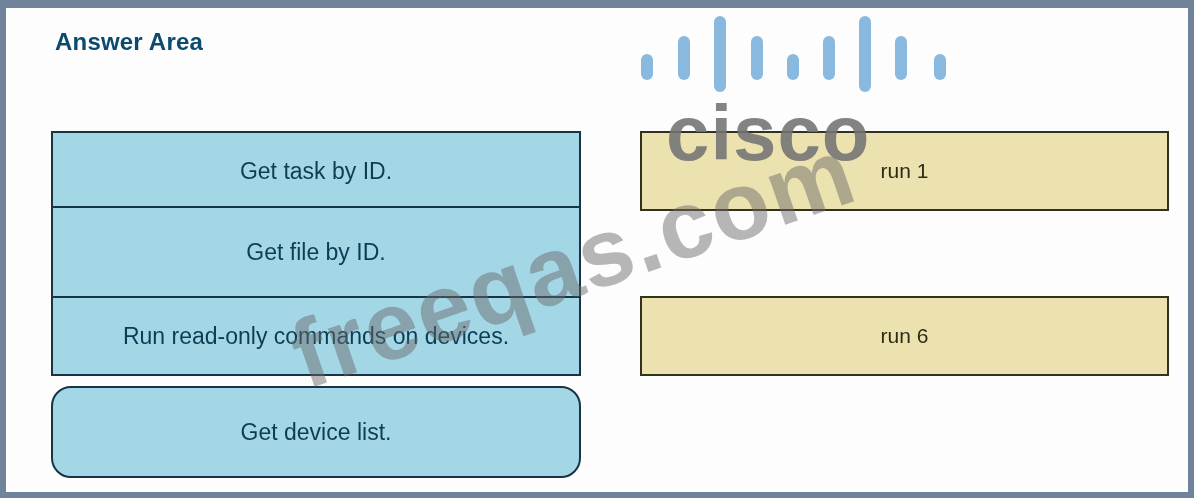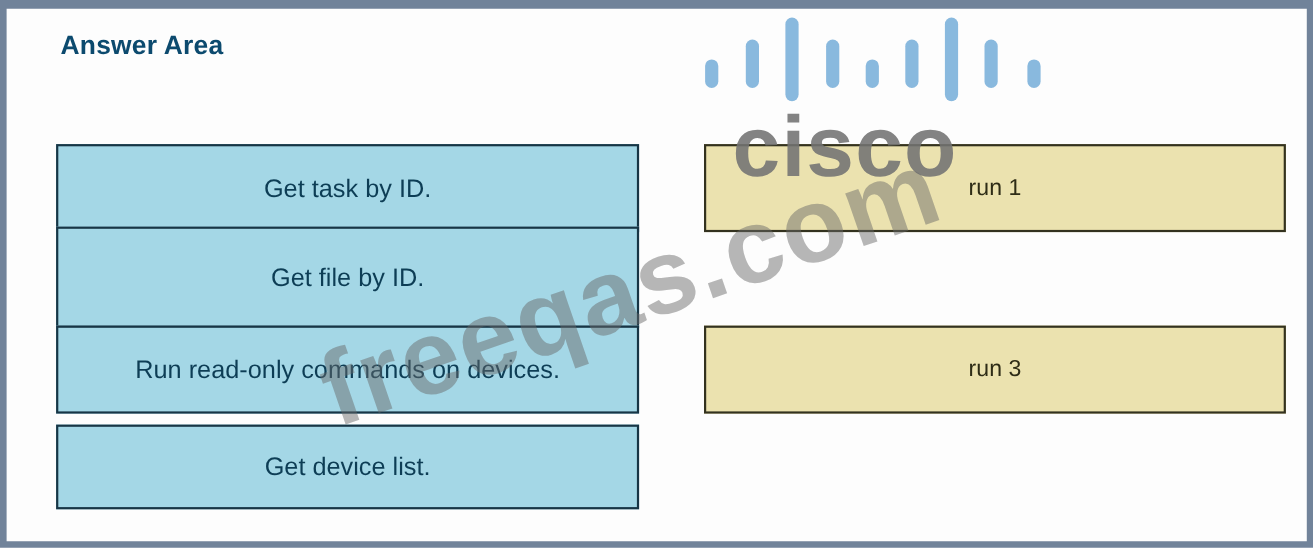--- a/index.html
+++ b/index.html
@@ -48,21 +48,21 @@
     left: 634px;
     width: 529px;
     background: #ebe2af;
     border: 2px solid #33321f;
     color: #2e2c16;
     font-size: 21px;
   }
   .row0 { top: 108px; height: 80px; margin-top: 15px; }
   .row1 { top: 198px; height: 92px; }
   .row2 { top: 288px; height: 80px; }
-  .row3 { top: 378px; height: 77px; }
+  .row3 { top: 378px; height: 92px; border-radius: 20px; }
 
   .cisco-logo {
     position: absolute;
     left: 0; top: 0;
     width: 1194px; height: 498px;
     pointer-events: none;
   }
   .cisco-bars {
     position: absolute;
     left: 630px; top: 6px;
@@ -98,21 +98,21 @@
 <div class="frame">
 
   <div class="panel-title">Answer Area</div>
 
   <div class="box left row0">Get task by ID.</div>
   <div class="box left row1">Get file by ID.</div>
   <div class="box left row2">Run read-only commands on devices.</div>
   <div class="box left row3">Get device list.</div>
 
   <div class="box right row0">run 1</div>
-  <div class="box right row2">run 3</div>
+  <div class="box right row2">run 6</div>
 
   <div class="cisco-logo">
     <svg class="cisco-bars" width="316" height="82" viewBox="0 0 316 82">
       <g fill="#7ab0da">
         <rect x="5" y="40" width="12" height="26" rx="6"></rect>
         <rect x="42" y="22" width="12" height="44" rx="6"></rect>
         <rect x="78" y="2" width="12" height="76" rx="6"></rect>
         <rect x="115" y="22" width="12" height="44" rx="6"></rect>
         <rect x="151" y="40" width="12" height="26" rx="6"></rect>
         <rect x="187" y="22" width="12" height="44" rx="6"></rect>

